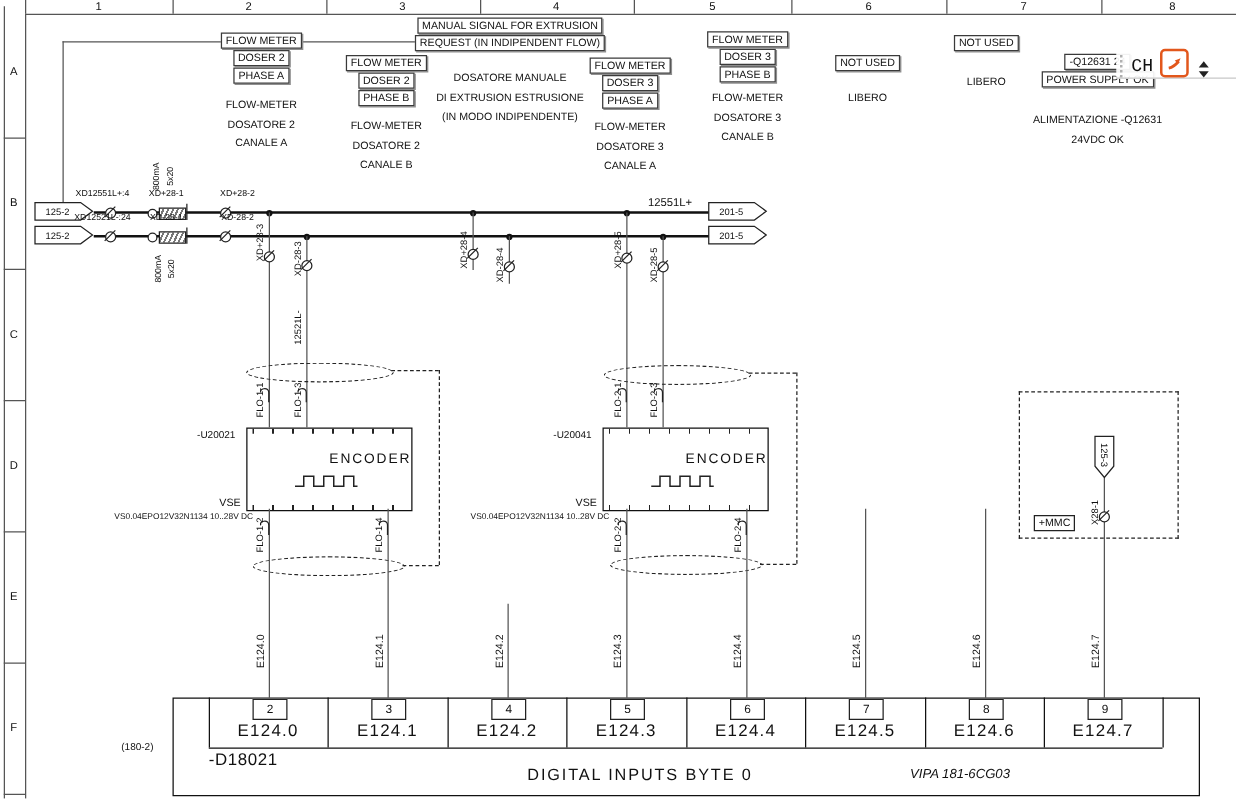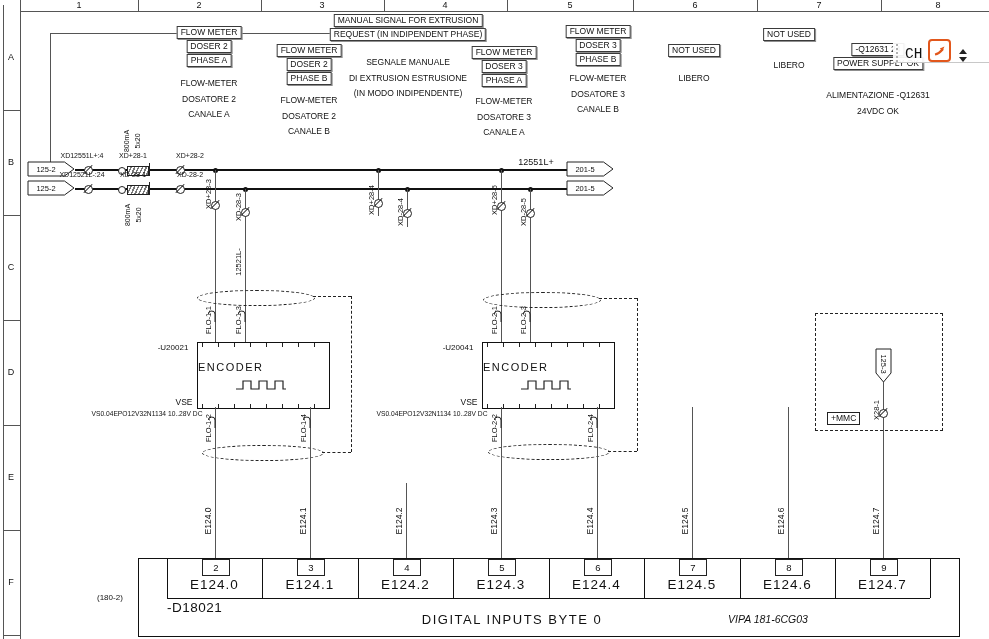--- a/index.html
+++ b/index.html
@@ -24,21 +24,21 @@
   .term{position:absolute;width:6px;height:6px;margin:-3px 0 0 -3px;border:1px solid #222;border-radius:50%;background:#fff}
   .conn{position:absolute;width:7px;height:7px;margin:-4.5px 0 0 -4.5px;border:1px solid #222;border-radius:50%;background:#fff}
   .conn::after{content:"";position:absolute;left:-3px;top:2.5px;width:12px;height:1px;background:#222;transform:rotate(-45deg)}
   .fuse{position:absolute;width:20px;height:8px;margin:-4px 0 0 -10px;border:1px solid #222;
         background:repeating-linear-gradient(115deg,#fff 0 2px,#777 2px 3.5px)}
   .hex{position:absolute}
   .hex span{position:absolute;left:0;top:0;width:38px;height:16px;display:flex;align-items:center;justify-content:center;font-size:7.5px}
   .encoder{position:absolute;border:1.4px solid #111;background:#fff}
   .ticks{position:absolute;left:4px;right:4px;height:4px;
          background-image:repeating-linear-gradient(90deg,#222 0 1px,transparent 1px 16px)}
-  .enc-title{position:absolute;left:0;right:0;text-align:left;font-size:11px;letter-spacing:1.5px}
+  .enc-title{position:absolute;left:0;right:0;text-align:right;font-size:11px;letter-spacing:1.5px}
   .tnum{position:absolute;width:26px;height:15px;border:1px solid #222;background:#fff;font-size:9.5px;
         display:flex;align-items:center;justify-content:center}
   .clab{position:absolute;top:575px;height:19px;font-size:13.5px;letter-spacing:1px;
         display:flex;align-items:center;justify-content:center}
   .hook{position:absolute}
   .ime{position:absolute;left:893px;top:36px;width:96px;height:26px;background:rgba(255,255,255,0.93);
        border-bottom:1px solid #c8c8c8;z-index:30;display:flex;align-items:flex-end}
 </style>
 </head>
 <body>
@@ -90,22 +90,22 @@
   <div class="hgroup" style="left:309px;top:44px">
     <div class="blab">FLOW METER</div>
     <div class="blab">DOSER 2</div>
     <div class="blab">PHASE B</div>
     <div class="plab" style="margin-top:7px">FLOW-METER</div>
     <div class="plab">DOSATORE 2</div>
     <div class="plab">CANALE B</div>
   </div>
   <div class="hgroup" style="left:408px;top:14px">
     <div class="blab">MANUAL SIGNAL FOR EXTRUSION</div>
-    <div class="blab">REQUEST (IN INDIPENDENT PHASE)</div>
-    <div class="plab" style="margin-top:13px">SEGNALE MANUALE</div>
+    <div class="blab">REQUEST (IN INDIPENDENT FLOW)</div>
+    <div class="plab" style="margin-top:13px">DOSATORE MANUALE</div>
     <div class="plab">DI EXTRUSION ESTRUSIONE</div>
     <div class="plab">(IN MODO INDIPENDENTE)</div>
   </div>
   <div class="hgroup" style="left:504px;top:46px">
     <div class="blab">FLOW METER</div>
     <div class="blab">DOSER 3</div>
     <div class="blab">PHASE A</div>
     <div class="plab" style="margin-top:6px">FLOW-METER</div>
     <div class="plab">DOSATORE 3</div>
     <div class="plab">CANALE A</div>

